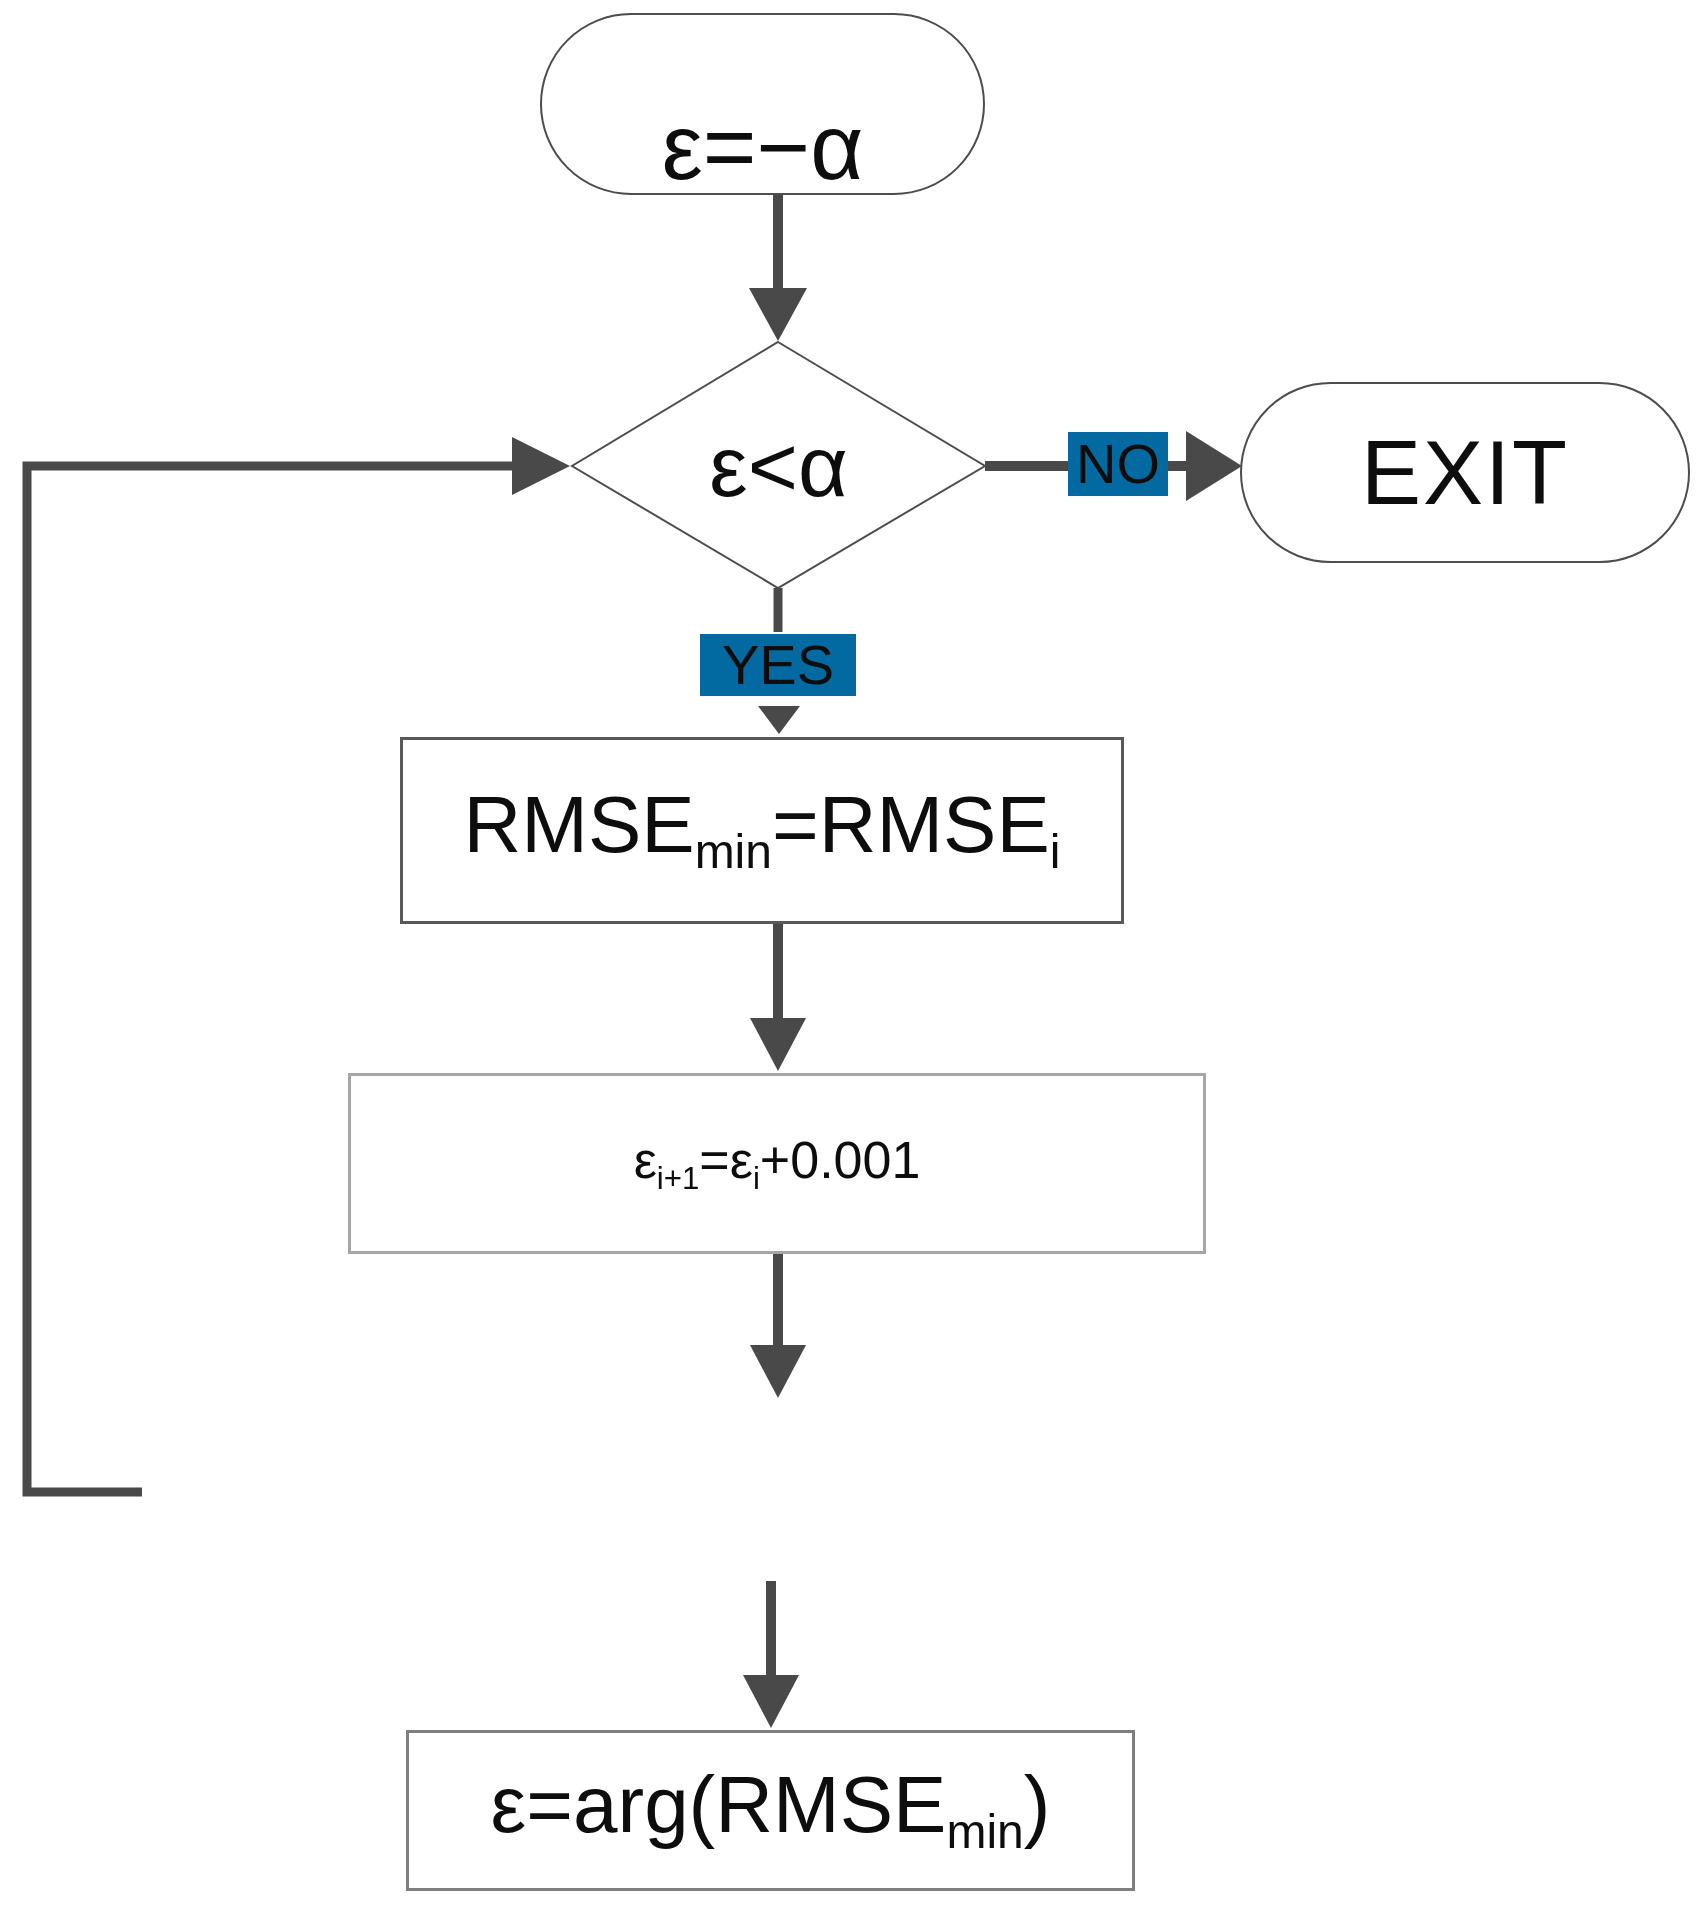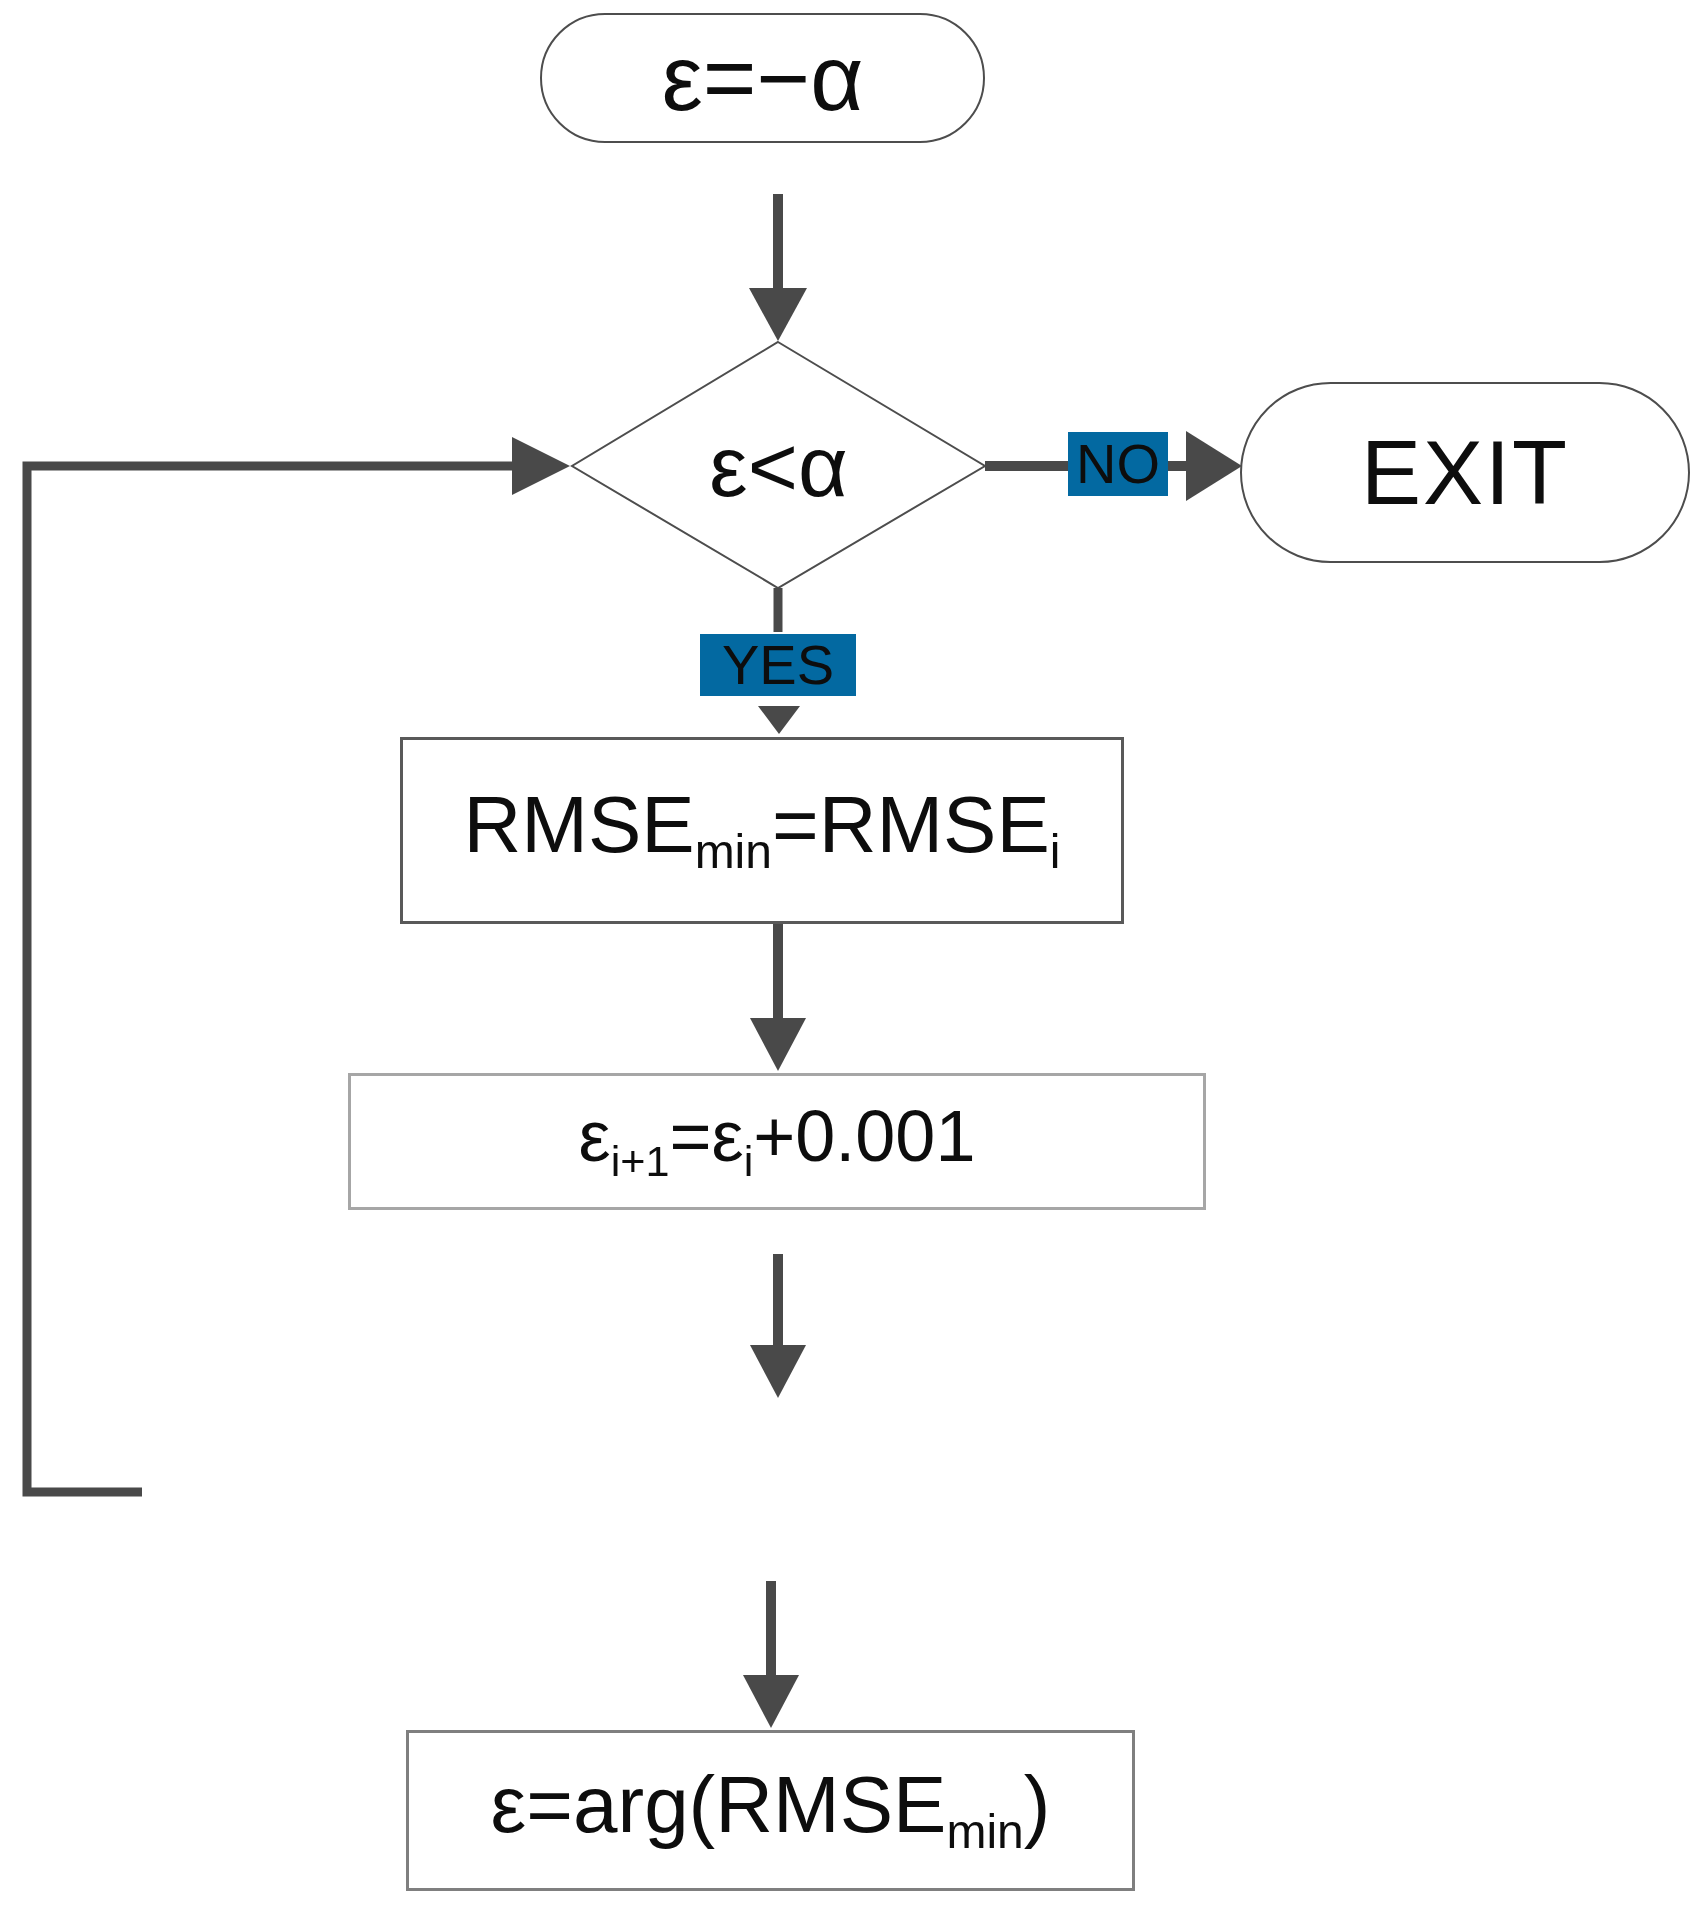--- a/index.html
+++ b/index.html
@@ -47,25 +47,25 @@
     position:absolute;
     display:flex;
     align-items:center;
     justify-content:center;
     background:#0369a1;
     font-size:56px;
     line-height:1;
   }
   .sub { font-size:0.6em; vertical-align:-0.34em; }
 
-  .n-start    { left:540px;  top:13px;   width:445px;  height:130px; font-size:92px; }
+  .n-start    { left:540px;  top:13px;   width:445px;  height:182px; font-size:92px;align-items:flex-end; }
   .n-exit     { left:1240px; top:382px;  width:450px;  height:181px; font-size:90px; letter-spacing:2px; }
   .n-decision { left:572px;  top:400px;  width:413px;  height:132px; font-size:86px; }
   .n-rmse1    { left:400px;  top:737px;  width:724px;  height:187px; font-size:80px; }
-  .n-epsinc   { left:348px;  top:1073px; width:858px;  height:137px; font-size:72px;text-align:center; }
+  .n-epsinc   { left:348px;  top:1073px; width:858px;  height:181px; font-size:52px;text-align:center; }
   .n-rmsemin  { left:140px;  top:1400px; width:1262px; height:181px; font-size:80px; }
   .n-epsarg   { left:375px;  top:1730px; width:729px;  height:161px; font-size:80px;margin-left:31px; }
 
   .l-yes { left:700px;  top:634px; width:156px; height:62px; }
   .l-no  { left:1068px; top:432px; width:100px; height:64px; }
 </style>
 </head>
 <body>
 
 <div class="canvas">

